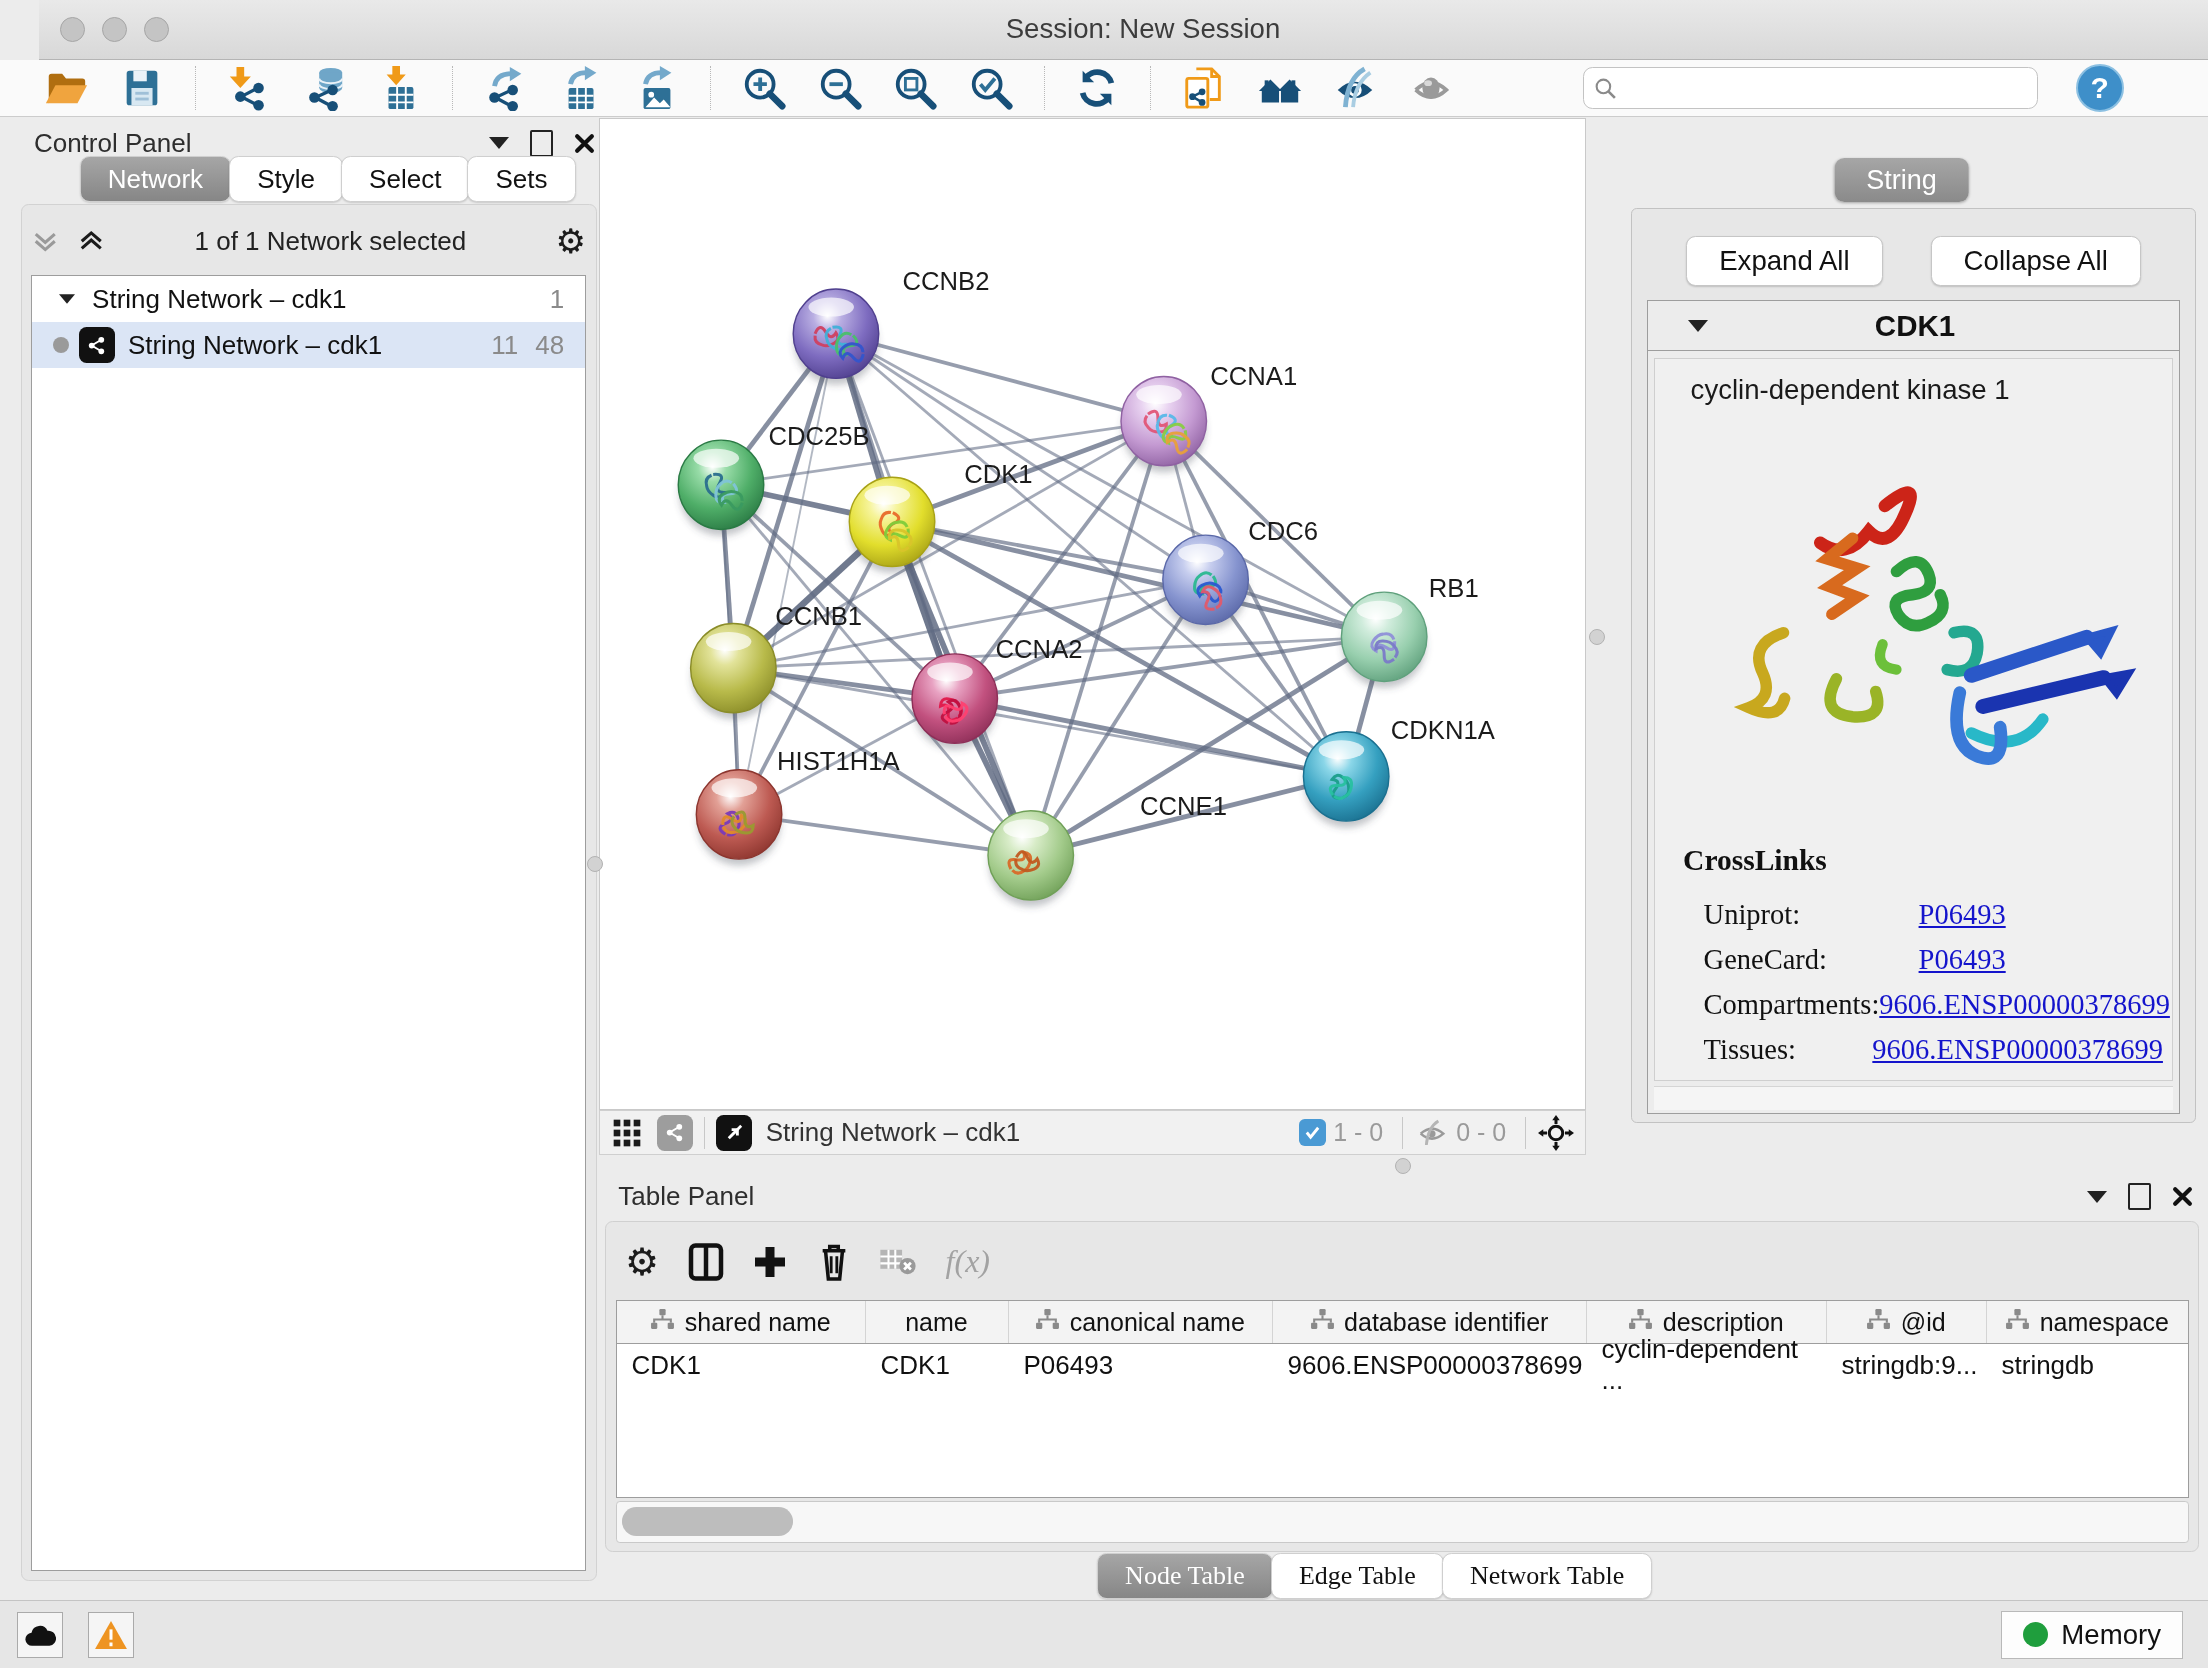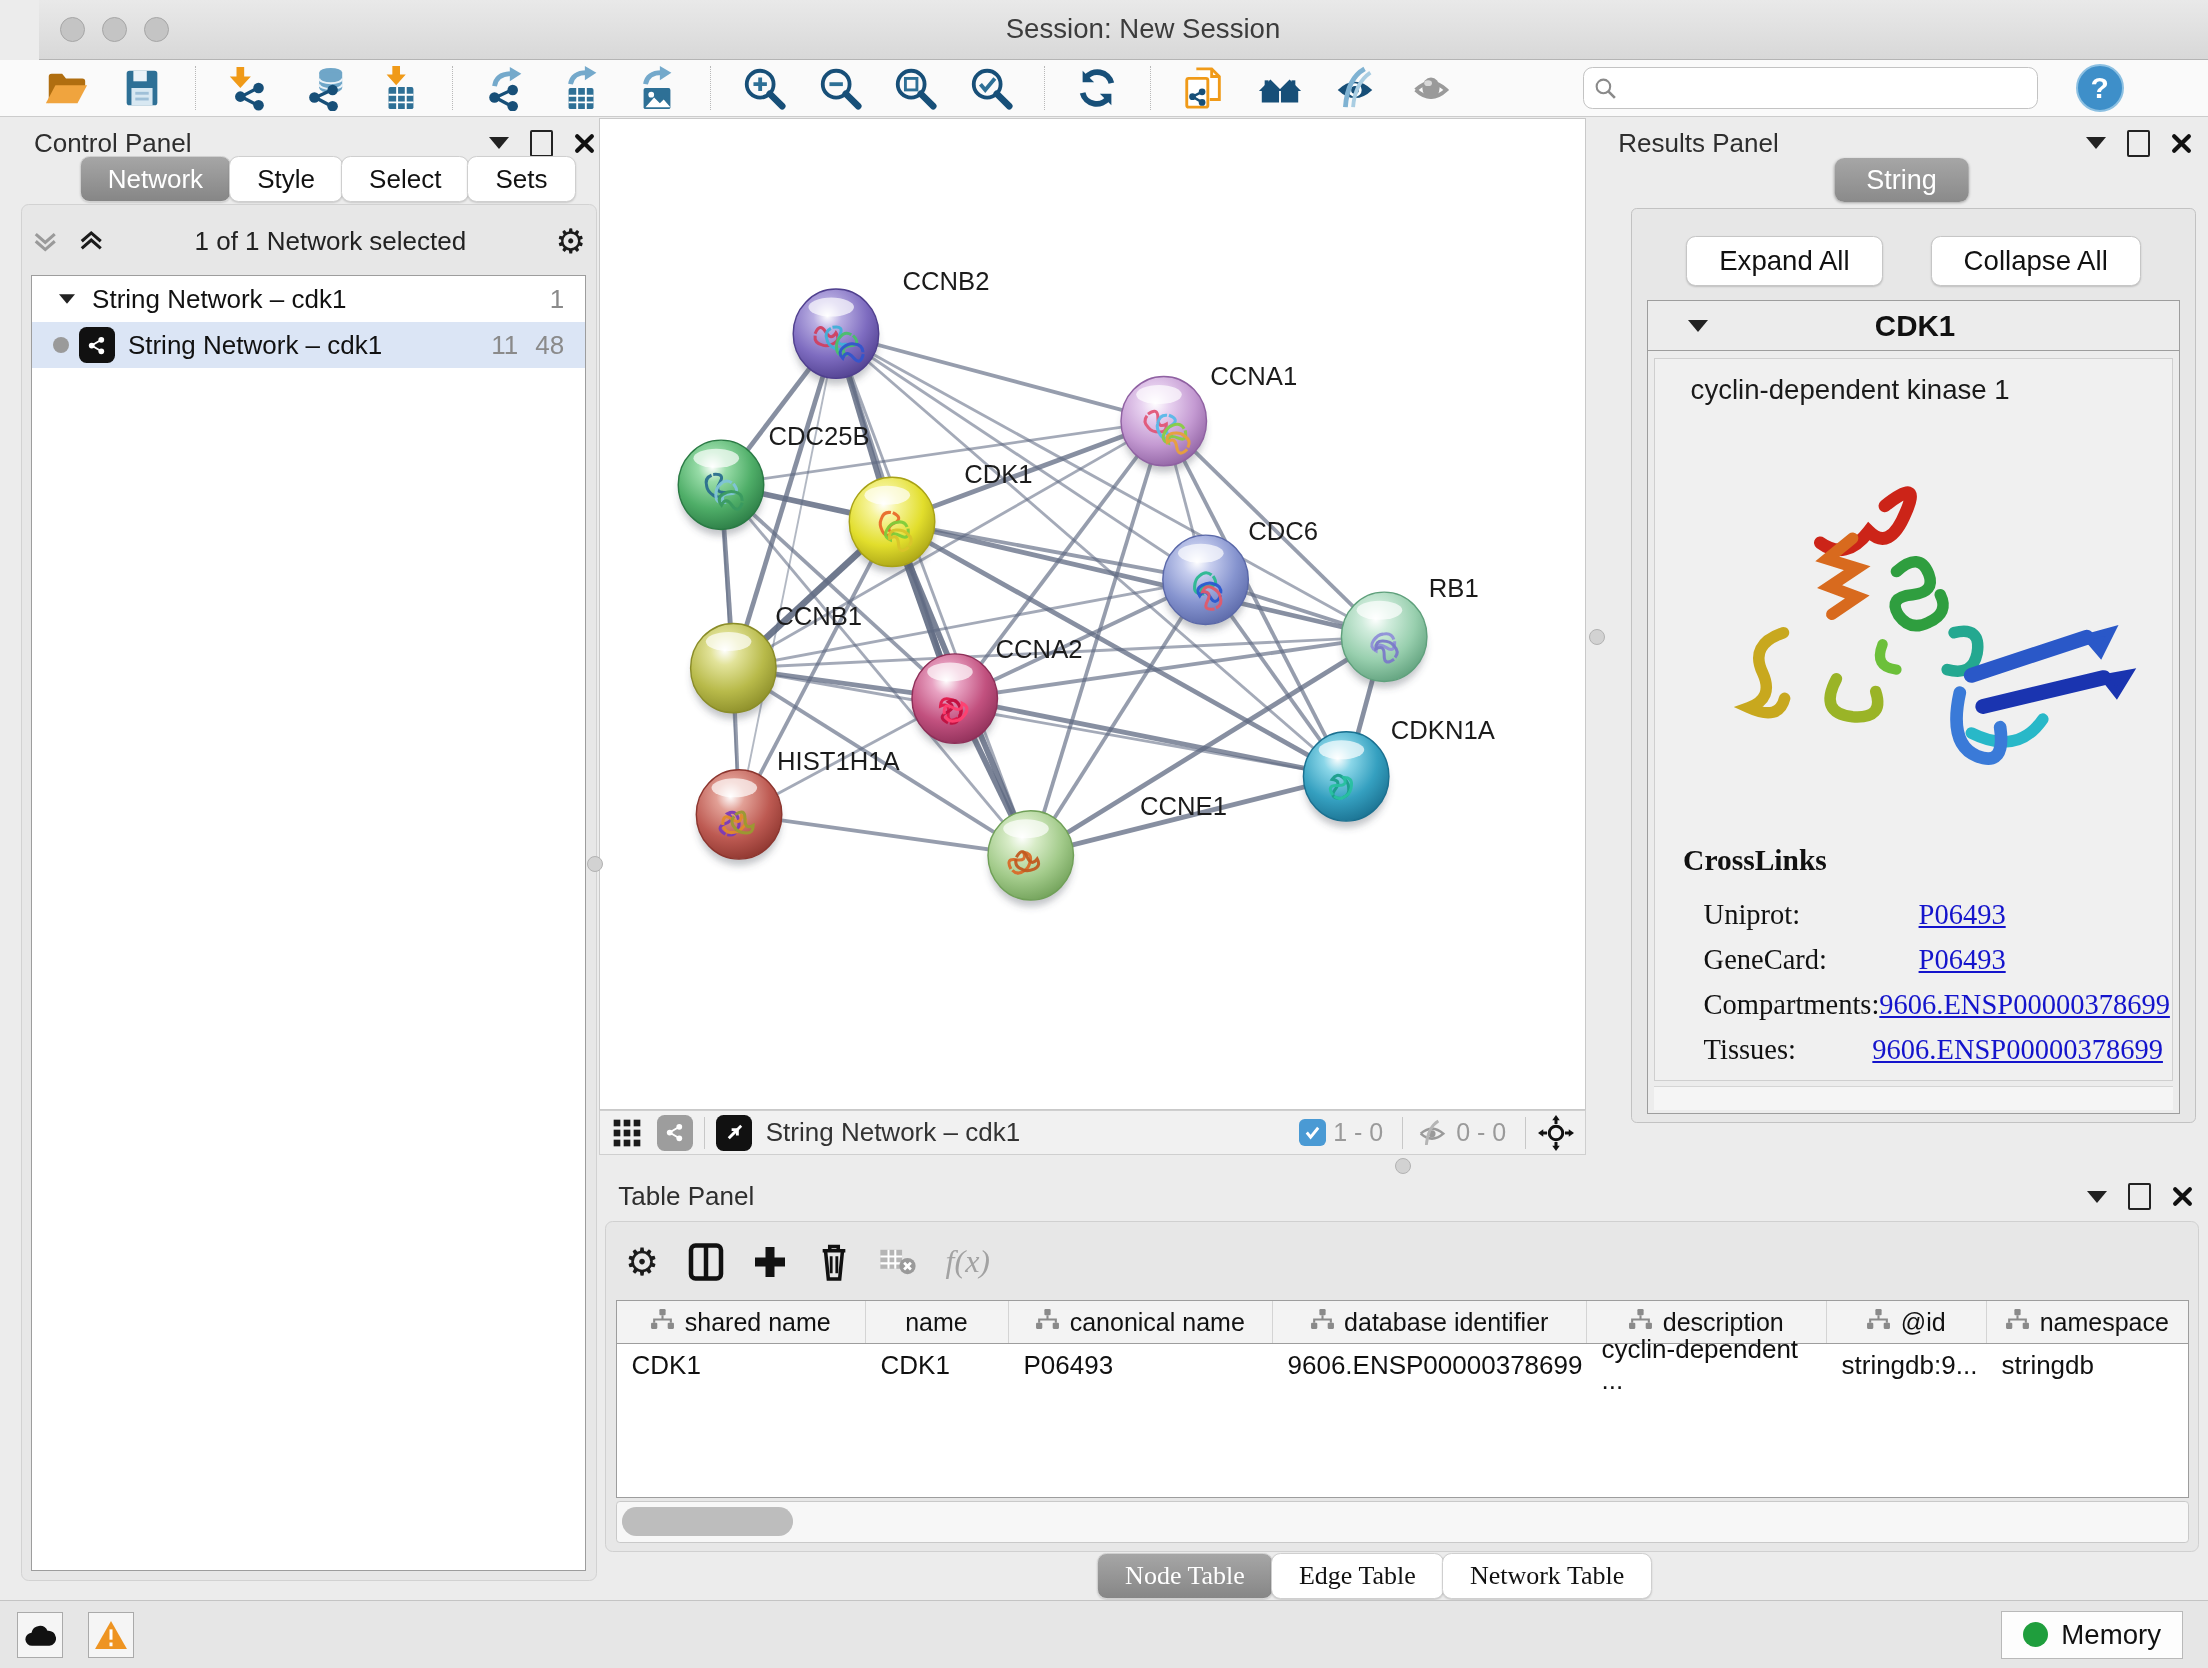--- a/index.html
+++ b/index.html
@@ -632,31 +632,20 @@
           <path d="M48 24 l-7-5 v10 z"></path>
         </g>
       </svg>
   </div>
 
   <div class="divdot" style="left:587px;top:856px;"></div>
   <div class="divdot" style="left:1589px;top:629px;"></div>
   <div class="divdot" style="left:1395px;top:1158px;"></div>
 
   <div class="results">
-    <div class="res-head">
-      <span class="phead">Results Panel</span>
-      <span style="flex:1"></span>
-      <span class="pctl">
-        <span class="tri-down"></span>
-        <span class="fsq"></span>
-        <svg class="xsvg" viewBox="0 0 20 20">
-            <path d="M3 3 L17 17 M17 3 L3 17" stroke="#111" stroke-width="4" stroke-linecap="round"></path>
-          </svg>
-      </span>
-    </div>
     <div class="stringtab">String</div>
     <div class="resbox">
       <div class="btnrow">
         <div class="wbtn">Expand All</div>
         <div class="wbtn">Collapse All</div>
       </div>
       <div class="accordion">
         <div class="acchead">
           <span class="tri-down"></span>
           <span class="acctitle">CDK1</span>

